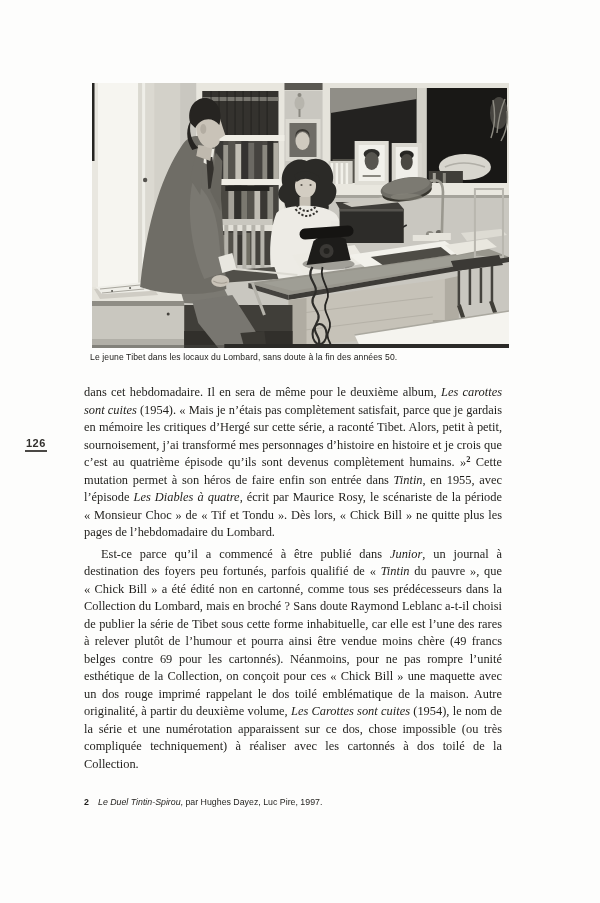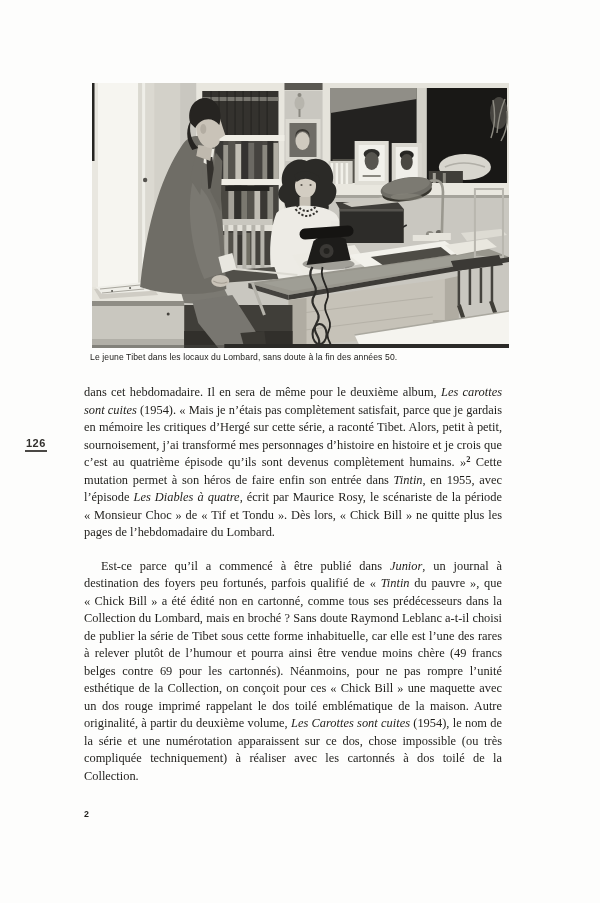--- a/index.html
+++ b/index.html
@@ -25,21 +25,21 @@
     font-size:8.6px;color:#22211e;letter-spacing:.1px;
   }
   .bodytext{
     position:absolute;left:84px;top:384px;width:418px;
     color:#1f1e1b;
   }
   .bodytext p{
     margin:0;font-size:12.4px;line-height:17.5px;text-align:justify;
     hyphens:auto;-webkit-hyphens:auto;
   }
-  .bodytext p.indent{text-indent:17px;margin-top:16px;}
+  .bodytext p.indent{text-indent:17px;margin-top:4px;}
   .bodytext em{font-style:italic;}
   .bodytext sup{
     font-weight:bold;font-size:8.5px;line-height:0;vertical-align:4px;
     font-family:"Liberation Serif", serif;
   }
   .footnote{
     margin-top:24px;
     font-family:"Liberation Sans", sans-serif;
     font-size:8.8px;line-height:11px;color:#201f1c;
     display:flex;
@@ -332,14 +332,15 @@
   </svg>
 </div>
 
 <div class="caption">Le jeune Tibet dans les locaux du Lombard, sans doute à la fin des années 50.</div>
 
 <div class="bodytext">
   <p><span>dans cet hebdomadaire. Il en sera de même pour le deuxième album, </span><em>Les carottes sont cuites</em><span> (1954). «&nbsp;Mais je n’étais pas complètement satisfait, parce que je gardais en mémoire les critiques d’Hergé sur cette série, a raconté Tibet. Alors, petit à petit, sournoisement, j’ai transformé mes personnages d’histoire en histoire et je crois que c’est au quatrième épisode qu’ils sont devenus complètement humains.&nbsp;»</span><sup>2</sup><span> Cette mutation permet à son héros de faire enfin son entrée dans </span><em>Tintin</em><span>, en 1955, avec l’épisode </span><em>Les Diables à quatre</em><span>, écrit par Maurice Rosy, le scénariste de la période «&nbsp;Monsieur Choc&nbsp;» de «&nbsp;Tif et Tondu&nbsp;». Dès lors, «&nbsp;Chick Bill&nbsp;» ne quitte plus les pages de l’hebdomadaire du Lombard.</span></p>
   <p class="indent"><span>Est-ce parce qu’il a commencé à être publié dans </span><em>Junior</em><span>, un journal à destination des foyers peu fortunés, parfois qualifié de «&nbsp;</span><em>Tintin</em><span> du pauvre&nbsp;», que «&nbsp;Chick Bill&nbsp;» a été édité non en cartonné, comme tous ses prédécesseurs dans la Collection du Lombard, mais en broché&nbsp;? Sans doute Raymond Leblanc a-t-il choisi de publier la série de Tibet sous cette forme inhabituelle, car elle est l’une des rares à relever plutôt de l’humour et pourra ainsi être vendue moins chère (49 francs belges contre 69 pour les cartonnés). Néanmoins, pour ne pas rompre l’unité esthétique de la Collection, on conçoit pour ces «&nbsp;Chick Bill&nbsp;» une maquette avec un dos rouge imprimé rappelant le dos toilé emblématique de la maison. Autre originalité, à partir du deuxième volume, </span><em>Les Carottes sont cuites</em><span> (1954), le nom de la série et une numérotation apparaissent sur ce dos, chose impossible (ou très compliquée techniquement) à réaliser avec les cartonnés à dos toilé de la Collection.</span></p>
   <div class="footnote">
     <span class="fn-marker">2</span>
+    <span class="fn-text"><em>Le Duel Tintin-Spirou</em><span>, par Hughes Dayez, Luc Pire, 1997.</span></span>
   </div>
 </div>
 
 </body></html>

